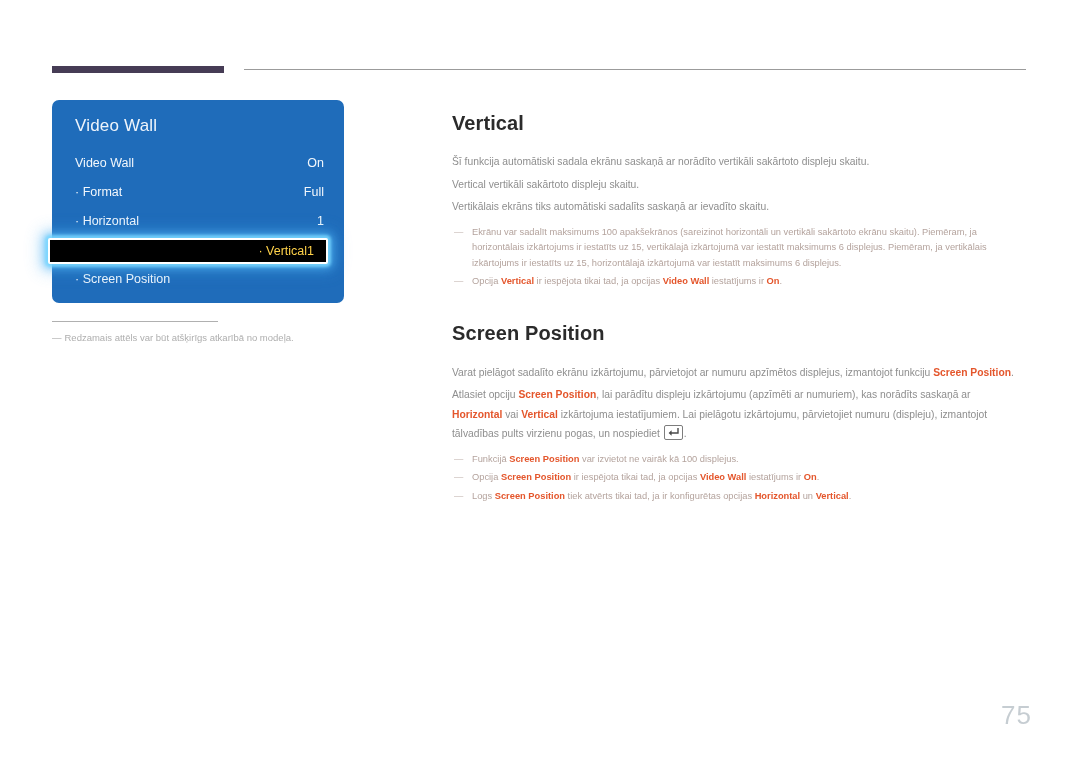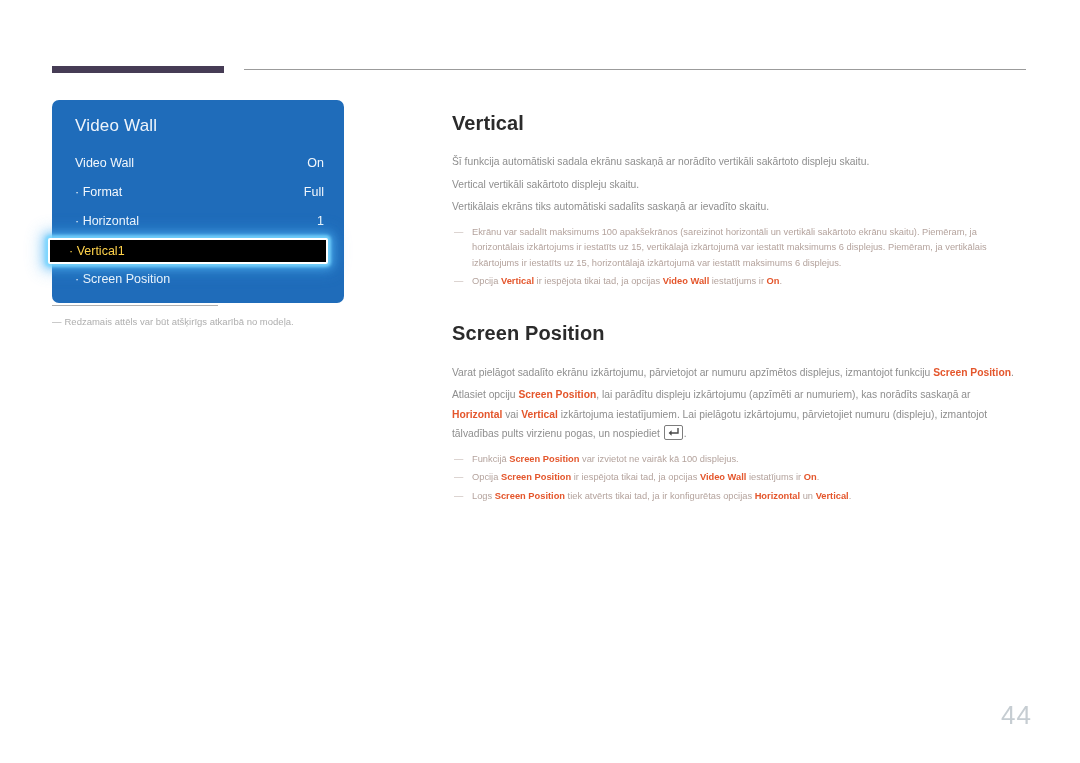--- a/index.html
+++ b/index.html
@@ -82,33 +82,33 @@
     width: 280px;
     height: 26px;
     line-height: 26px;
     background: #000000;
     border: 2px solid #ffffff;
     border-radius: 2px;
     box-shadow: 0 0 3px 3px rgba(120,215,255,.85),
                 0 0 9px 5px rgba(90,190,250,.55),
                 0 0 16px 8px rgba(70,170,240,.30);
     display: flex;
-    justify-content: flex-start;
+    justify-content: flex-end;
     align-items: center;
     padding: 0 12px 0 19px;
     box-sizing: border-box;
     color: #ffd24a;
     font-size: 12.5px;
     z-index: 4;
   }
   #osd-row-vertical .value { color: #ffd24a; }
 
   
   #osd-caption-wrap {
-    margin-top: 2px;
+    margin-top: 18px;
     width: 240px;
   }
   #osd-caption-rule {
     width: 166px; height: 1px;
     background: #b0b0b0;
     margin-bottom: 9px;
   }
   #osd-caption {
     font-size: 9.5px;
     color: #aeaeae;
@@ -279,13 +279,13 @@
 
       <div class="note">
         <span class="dash">―</span><span>Logs </span><span class="hl">Screen Position</span><span> tiek atvērts tikai tad, ja ir konfigurētas opcijas </span><span class="hl">Horizontal</span><span> un </span><span class="hl">Vertical</span><span>.</span>
       </div>
 
     </div>
   </section>
 
 </div>
 
-<div id="page-number">44</div>
+<div id="page-number">75</div>
 
 </body></html>

